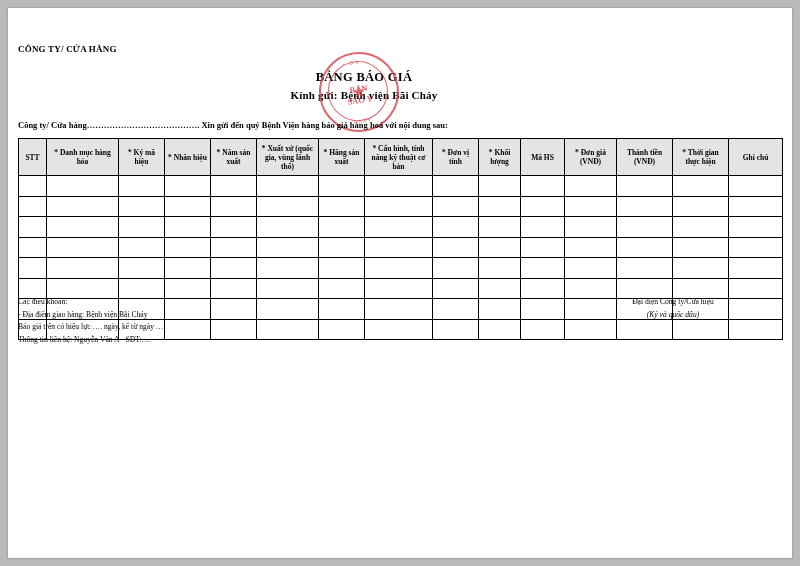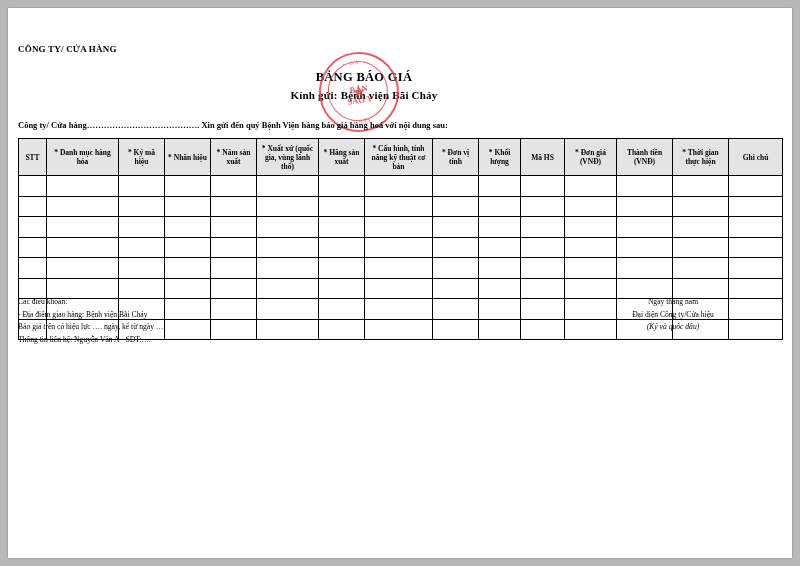--- a/index.html
+++ b/index.html
@@ -384,20 +384,19 @@
     </table>
 
     <div class="footer">
       <div class="footer-left">
         <div>Các điều khoản:</div>
         <div>- Địa điểm giao hàng: Bệnh viện Bãi Cháy</div>
         <div>Báo giá trên có hiệu lực …. ngày, kể từ ngày …</div>
         <div>Thông tin liên hệ: Nguyễn Văn A - SĐT:….</div>
       </div>
       <div class="footer-right">
-        <div>Ngày    tháng    năm</div>
         <div>Đại diện Công ty/Cửa hiệu</div>
         <div class="italic">(Ký và quốc dấu)</div>
       </div>
     </div>
 
   </div>
 </div>
 
 </body></html>

